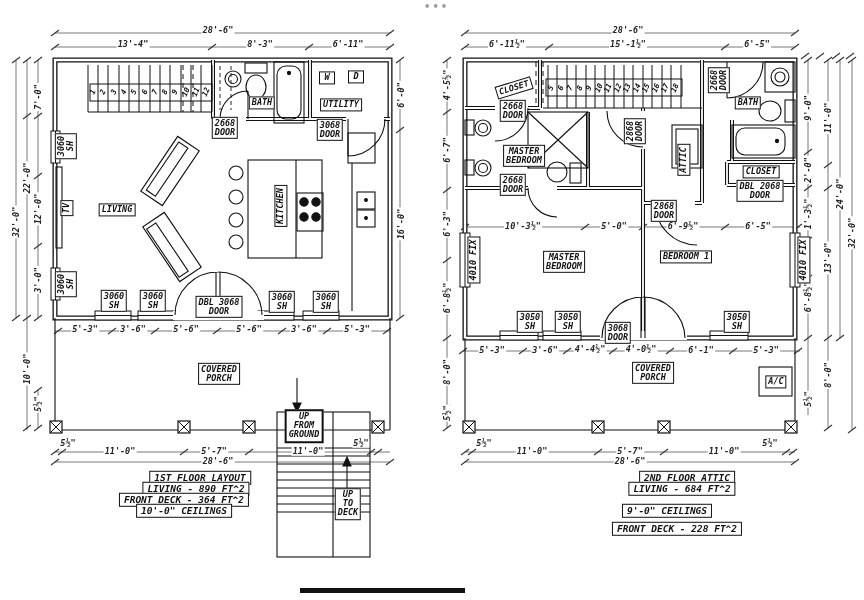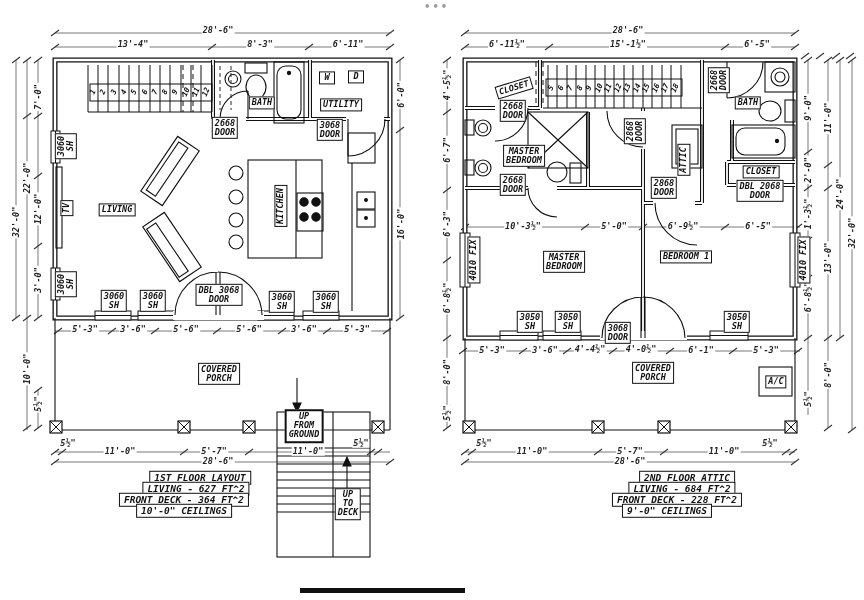--- a/index.html
+++ b/index.html
@@ -365,21 +365,21 @@
 <div class="tg" style="left:153px;top:301px">3060
 SH</div>
 <div class="tg" style="left:282px;top:302px">3060
 SH</div>
 <div class="tg" style="left:326px;top:302px">3060
 SH</div>
 <div class="tg" style="left:225px;top:128px">2668
 DOOR</div>
 <div class="tg" style="left:330px;top:130px">3068
 DOOR</div>
-<div class="tg" style="left:219px;top:295px">DBL 3068
+<div class="tg" style="left:219px;top:307px">DBL 3068
 DOOR</div>
 <div class="tg" style="left:262px;top:103px">BATH</div>
 <div class="tg" style="left:341px;top:105px">UTILITY</div>
 <div class="tg" style="left:327px;top:78px;min-width:10px">W</div>
 <div class="tg" style="left:356px;top:77px;min-width:10px">D</div>
 <div class="tg" style="left:117px;top:210px">LIVING</div>
 <div class="tg rt" style="left:67px;top:208px">TV</div>
 <div class="tg rt" style="left:281px;top:206px">KITCHEN</div>
 <div class="tg" style="left:219px;top:374px">COVERED
 PORCH</div>
@@ -443,21 +443,21 @@
 <div class="tg rc" style="left:514px;top:88px">CLOSET</div>
 <div class="tg" style="left:513px;top:111px">2668
 DOOR</div>
 <div class="tg" style="left:524px;top:156px">MASTER
 BEDROOM</div>
 <div class="tg" style="left:513px;top:185px">2668
 DOOR</div>
 <div class="tg rt" style="left:635px;top:131px">2868
 DOOR</div>
 <div class="tg rt" style="left:684px;top:160px">ATTIC</div>
-<div class="tg" style="left:664px;top:188px">2868
+<div class="tg" style="left:664px;top:211px">2868
 DOOR</div>
 <div class="tg rt" style="left:719px;top:80px">2668
 DOOR</div>
 <div class="tg" style="left:748px;top:103px">BATH</div>
 <div class="tg" style="left:761px;top:172px">CLOSET</div>
 <div class="tg" style="left:760px;top:191px">DBL 2068
 DOOR</div>
 <div class="tg" style="left:564px;top:262px">MASTER
 BEDROOM</div>
 <div class="tg" style="left:686px;top:257px">BEDROOM 1</div>
@@ -484,21 +484,21 @@
 <div class="sn" style="left:608px;top:88px">11</div>
 <div class="sn" style="left:618px;top:88px">12</div>
 <div class="sn" style="left:627px;top:88px">13</div>
 <div class="sn" style="left:637px;top:88px">14</div>
 <div class="sn" style="left:646px;top:88px">15</div>
 <div class="sn" style="left:656px;top:88px">16</div>
 <div class="sn" style="left:665px;top:88px">17</div>
 <div class="sn" style="left:675px;top:88px">18</div>
 
 <div class="tl" style="left:200px;top:478px">1ST FLOOR LAYOUT</div>
-<div class="tl" style="left:196px;top:489px">LIVING - 627 FT^2</div>
+<div class="tl" style="left:196px;top:489px">LIVING - 890 FT^2</div>
 <div class="tl" style="left:184px;top:500px">FRONT DECK - 364 FT^2</div>
 <div class="tl" style="left:184px;top:511px">10'-0" CEILINGS</div>
 <div class="tl" style="left:687px;top:478px">2ND FLOOR ATTIC</div>
 <div class="tl" style="left:682px;top:489px">LIVING - 684 FT^2</div>
-<div class="tl" style="left:677px;top:500px">FRONT DECK - 228 FT^2</div>
+<div class="tl" style="left:677px;top:529px">FRONT DECK - 228 FT^2</div>
 <div class="tl" style="left:667px;top:511px">9'-0" CEILINGS</div>
 
 </div>
 
 </body></html>

